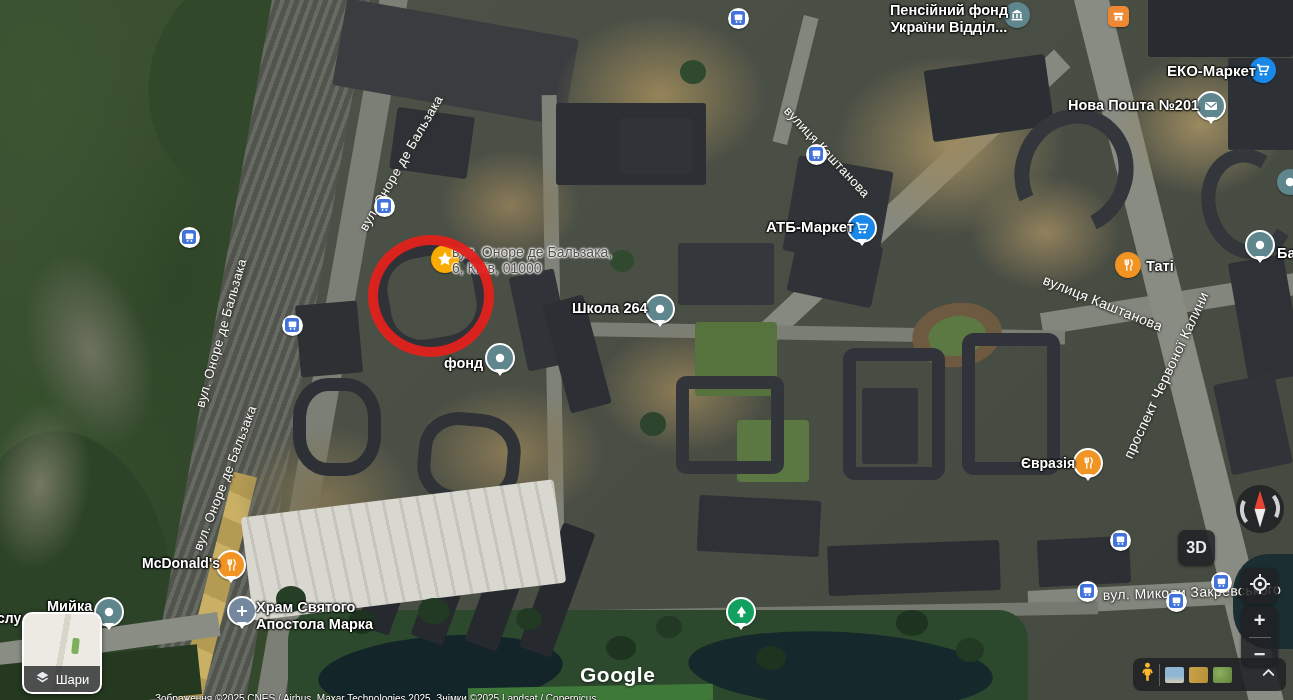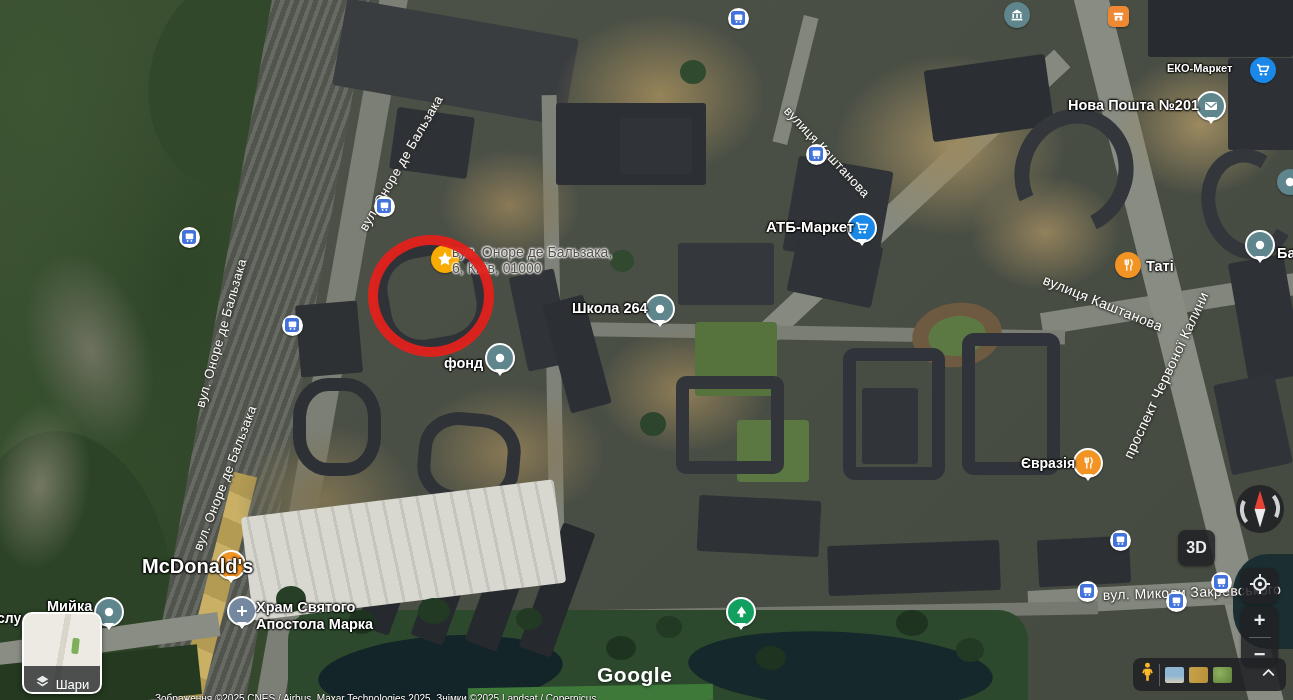--- a/index.html
+++ b/index.html
@@ -29,25 +29,25 @@
   
   #annotation{position:absolute;z-index:7;border-radius:50%;opacity:.95;}
   
   .ctl{position:absolute;z-index:20;background:rgba(32,33,36,.85);border-radius:8px;color:#e8eaed;
        display:flex;align-items:center;justify-content:center;box-shadow:0 1px 3px rgba(0,0,0,.4);}
   #layersBtn{position:absolute;z-index:20;left:22px;top:612px;width:76px;height:78px;border:2px solid #fff;border-radius:10px;
      overflow:hidden;box-shadow:0 1px 5px rgba(0,0,0,.5);cursor:pointer;
      background:linear-gradient(100deg,transparent 46%,#d8d5ca 46% 53%,transparent 53%),#eceae2;}
   #layersBtn .greenDash{position:absolute;left:48px;top:24px;width:7px;height:16px;background:#7cb05a;transform:rotate(6deg);border-radius:2px;}
   #layersBtn .strip{position:absolute;left:0;right:0;bottom:0;height:26px;background:rgba(32,33,36,.78);
-     display:flex;align-items:flex-end;justify-content:center;gap:6px;color:#fff;font-size:13px;}
+     display:flex;align-items:center;justify-content:center;gap:6px;color:#fff;font-size:13px;}
   #bottomBar{position:absolute;z-index:20;left:1133px;top:658px;width:153px;height:33px;background:rgba(32,33,36,.88);
      border-radius:8px;display:flex;align-items:center;padding:0 8px;box-sizing:border-box;gap:5px;}
   .thumb{width:19px;height:16px;border-radius:2px;}
-  #googleLogo{position:absolute;z-index:21;left:597px;top:663px;color:#fff;font-size:21px;font-weight:700;letter-spacing:.5px;
+  #googleLogo{position:absolute;z-index:21;left:580px;top:663px;color:#fff;font-size:21px;font-weight:700;letter-spacing:.5px;
      text-shadow:0 1px 3px rgba(0,0,0,.6);}
   #attribution{position:absolute;z-index:21;left:155px;top:693px;color:#fff;font-size:10px;white-space:nowrap;
      text-shadow:0 0 2px #000,0 1px 1px #000;}
   #edgeFrag{position:absolute;z-index:6;left:-3px;top:610px;}
   .vdiv{width:1px;height:22px;background:#5f6368;}
 </style>
 </head>
 <body>
 
 <div id="stage">
@@ -191,28 +191,32 @@
   <div id="edgeFrag" class="poi-label" style="font-size:14px">слу</div>
 <div class="picon" style="left: 1004px; top: 2px; width: 26px; height: 26px; background: rgb(95, 133, 141);">
       <svg width="16" height="16" viewBox="0 0 16 16">
         <polygon points="8,2.6 13.6,6.2 2.4,6.2" fill="#fff"></polygon>
         <rect x="3.4" y="7" width="1.6" height="4.2" fill="#fff"></rect>
         <rect x="7.2" y="7" width="1.6" height="4.2" fill="#fff"></rect>
         <rect x="11" y="7" width="1.6" height="4.2" fill="#fff"></rect>
         <rect x="2.6" y="11.8" width="10.8" height="1.6" fill="#fff"></rect>
       </svg>
     </div>
+    <div class="poi-label" style="font-size: 14.5px; top: 2px; left: 949px; transform: translateX(-50%); text-align: center;">
+      <div>Пенсійний фонд</div>
+      <div>України Відділ...</div>
+    </div>
     <div class="picon" style="left: 1250px; top: 57px; width: 26px; height: 26px; background: rgb(26, 136, 232);">
       <svg width="16" height="16" viewBox="0 0 16 16">
         <path d="M2 3h1.9l1.5 6.2h6.3l1.9-4.7H4.4" fill="none" stroke="#fff" stroke-width="1.5" stroke-linejoin="round"></path>
         <circle cx="6.1" cy="12.3" r="1.3" fill="#fff"></circle>
         <circle cx="10.7" cy="12.3" r="1.3" fill="#fff"></circle>
       </svg>
     </div>
-    <div class="poi-label" style="font-size: 11px; top: 62px; left: 1167px;">
+    <div class="poi-label" style="font-size: 15px; top: 62px; left: 1167px;">
       <div>ЕКО-Маркет</div>
     </div>
     <div class="picon pin" style="left: 1196px; top: 91px; width: 26px; height: 26px; background: rgb(95, 133, 141);">
       <svg width="16" height="16" viewBox="0 0 16 16">
         <rect x="2" y="4" width="12" height="8" rx="1" fill="#fff"></rect>
         <path d="M2.5 4.8L8 9.2l5.5-4.4" fill="none" stroke="#5F858D" stroke-width="1.2"></path>
       </svg>
       <div class="tail" style="top: 24px;"></div>
     </div>
     <div class="poi-label" style="font-size: 14.5px; top: 97px; left: 1068px;">
@@ -263,21 +267,21 @@
     </div>
     <div class="poi-label" style="font-size: 14px; top: 455px; left: 1021px;">
       <div>Євразія</div>
     </div>
     <div class="picon pin" style="left: 216px; top: 550px; width: 26px; height: 26px; background: rgb(242, 148, 35);">
       <svg width="16" height="16" viewBox="0 0 16 16">
         <path d="M5.2 2.8v3.4a1.6 1.6 0 0 0 3.2 0V2.8M6.8 2.8v10.4M10.8 2.8c1.9 2 1.9 4.8 0 6.4v4" fill="none" stroke="#fff" stroke-width="1.3" stroke-linecap="round"></path>
       </svg>
       <div class="tail" style="top: 24px;"></div>
     </div>
-    <div class="poi-label" style="font-size: 20px; top: 555px; left: 142px;">
+    <div class="poi-label" style="font-size: 14px; top: 555px; left: 142px;">
       <div>McDonald's</div>
     </div>
     <div class="picon pin" style="left: 227px; top: 596px; width: 26px; height: 26px; background: rgb(116, 136, 160);">
       <svg width="16" height="16" viewBox="0 0 16 16">
         <path d="M7 3h2v4h4v2H9v4H7V9H3V7h4z" fill="#fff"></path>
       </svg>
       <div class="tail" style="top: 24px;"></div>
     </div>
     <div class="poi-label" style="font-size: 14.5px; top: 599px; left: 256px;">
       <div>Храм Святого</div>

